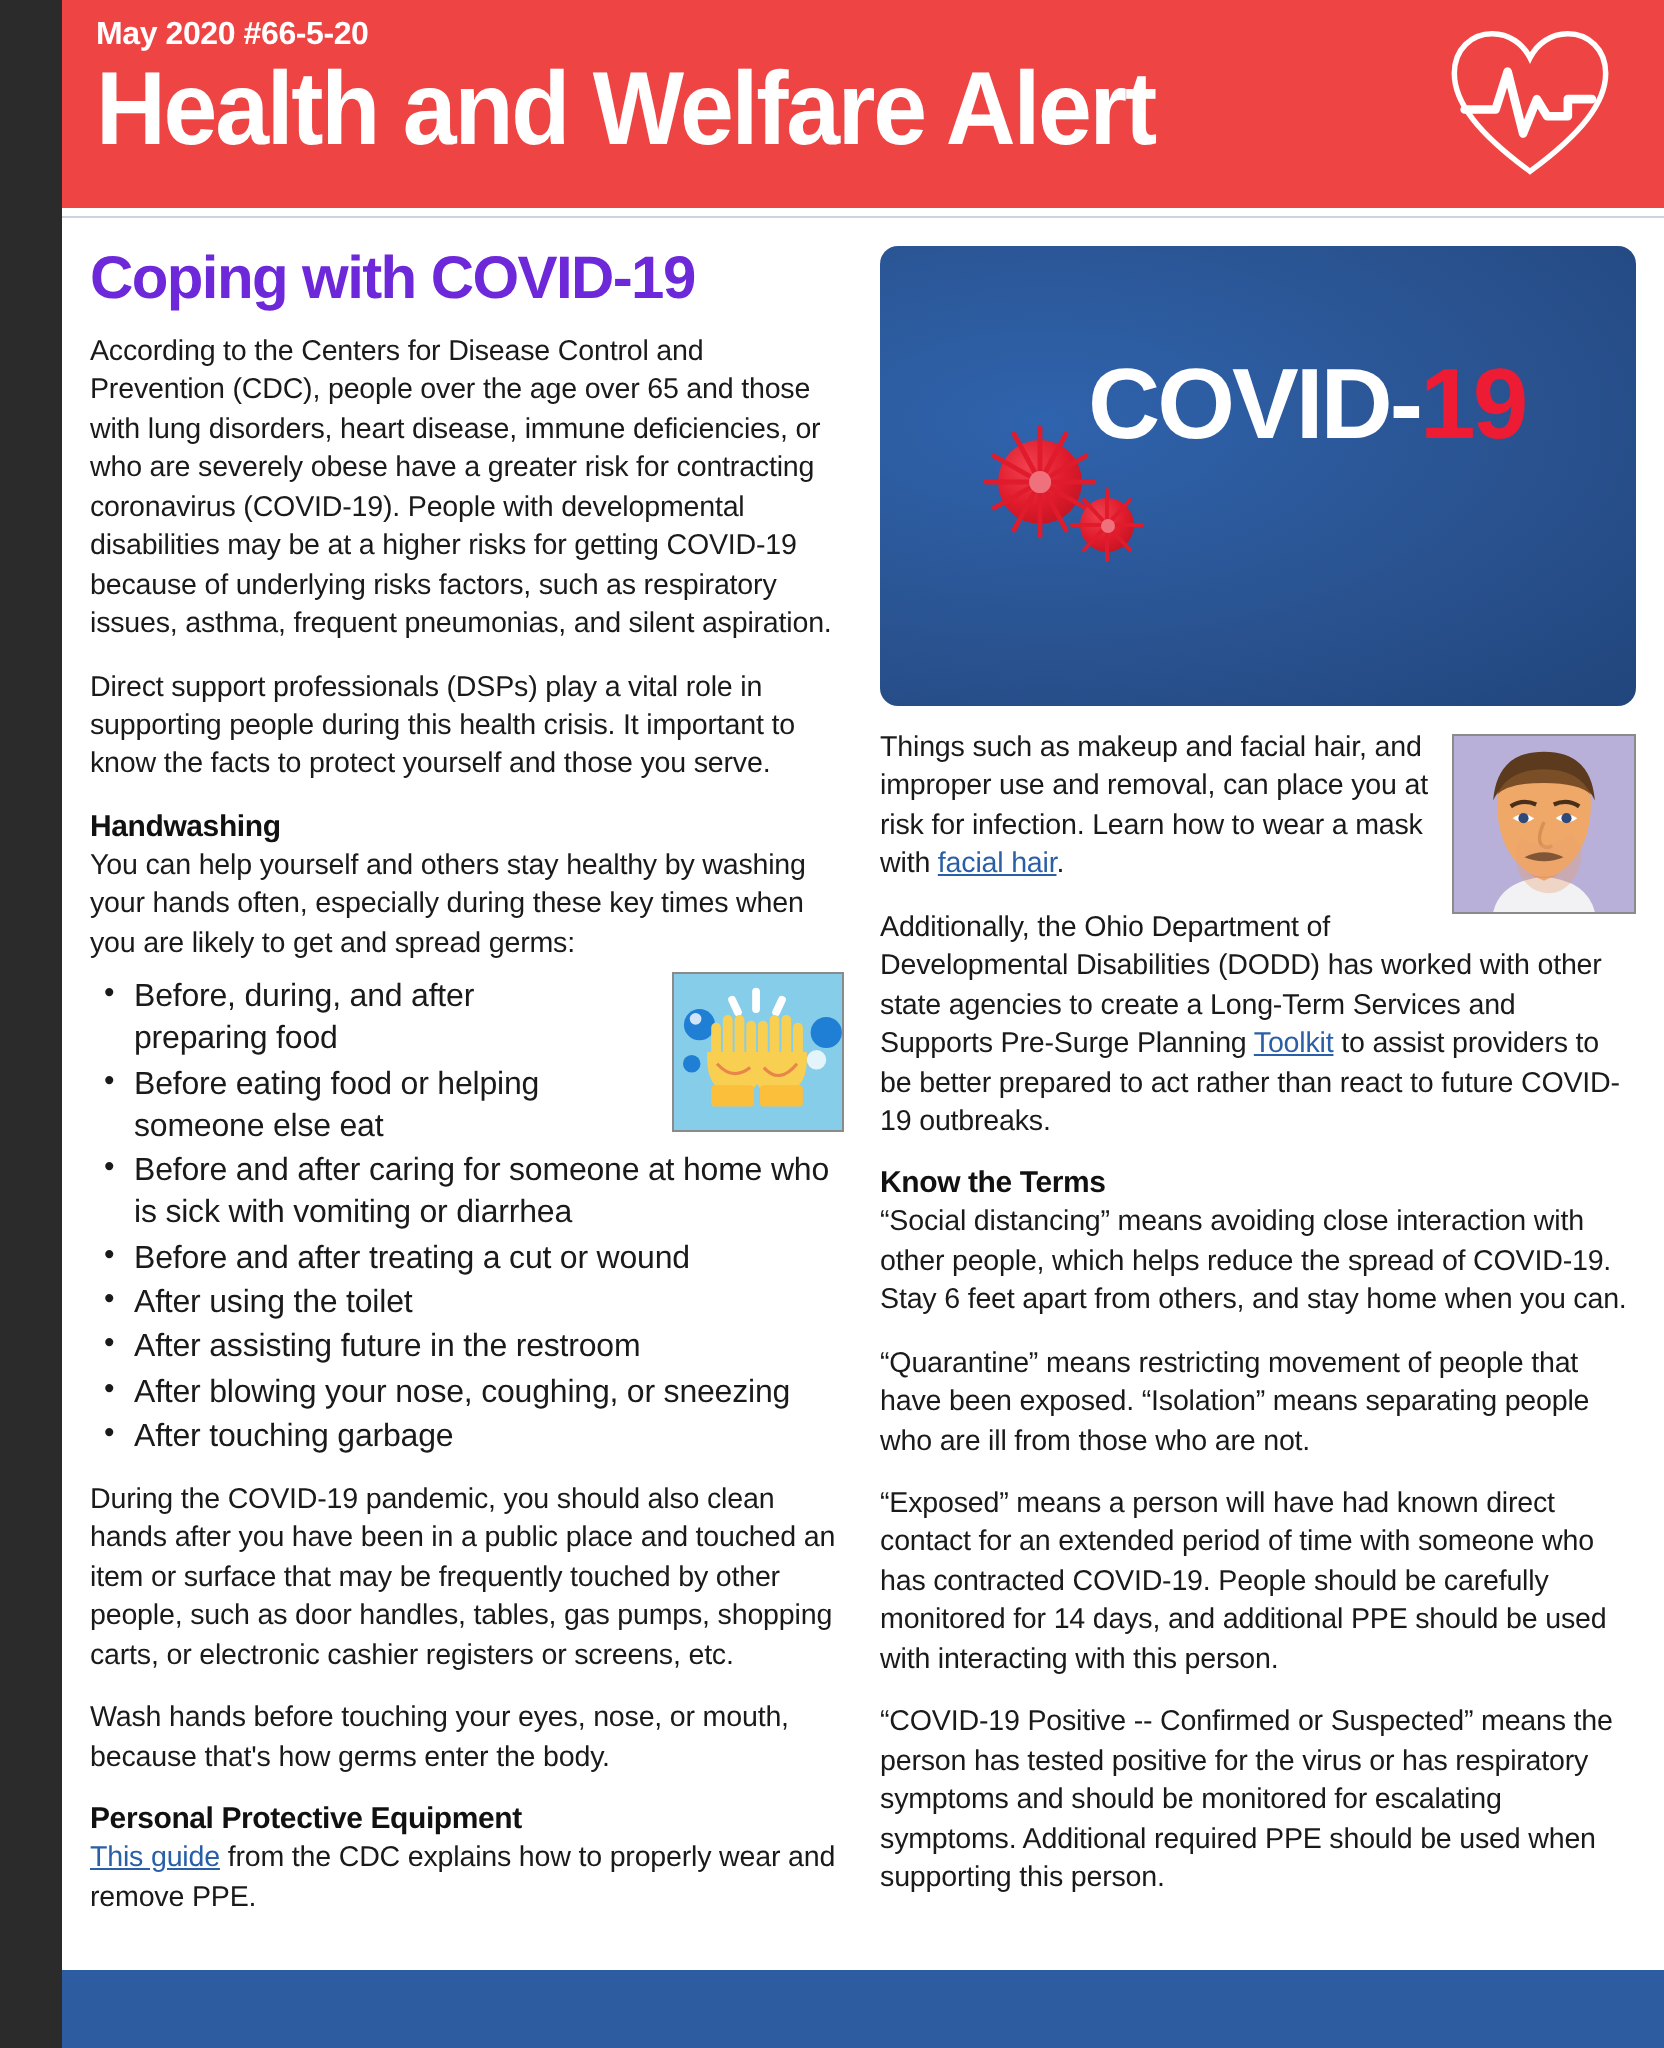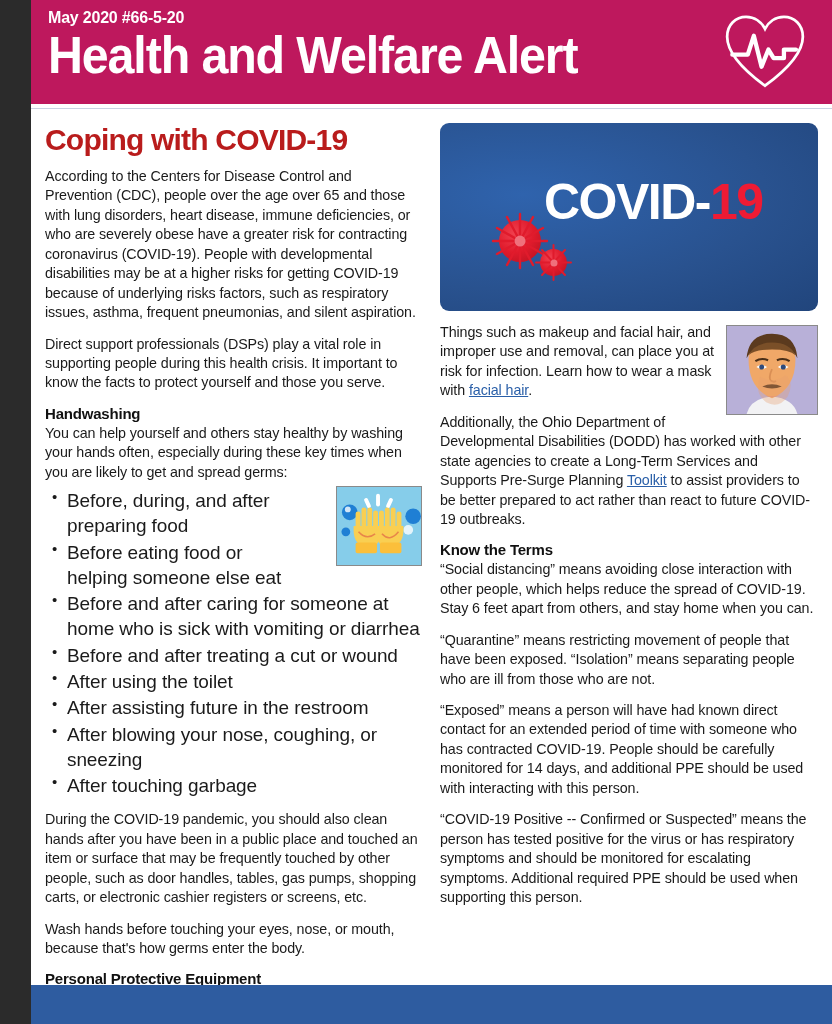--- a/index.html
+++ b/index.html
@@ -18,21 +18,21 @@
     position: absolute;
     left: 31px; top: 0;
     width: 801px; height: 1024px;
     background: #ffffff;
   }
 
   
   .header {
     position: relative;
     height: 104px;
-    background: #be185d;
+    background: #ef4444;
     padding: 9px 0 0 17px;
     overflow: hidden;
   }
   .issue-line {
     color: #ffffff;
     font-size: 16px;
     font-weight: bold;
     letter-spacing: -0.2px;
   }
   .masthead {
@@ -64,21 +64,21 @@
     gap: 18px;
     height: 880px;
   }
   .col-left  { width: 385px; }
   .col-right { width: 386px; }
 
   h1.section-title {
     font-size: 30px;
     font-weight: bold;
     letter-spacing: -0.8px;
-    color: #b91c1c;
+    color: #6d28d9;
     margin-bottom: 11px;
     line-height: 1.1;
   }
   h2.sub-title {
     font-size: 15px;
     font-weight: bold;
     color: #111111;
     margin: 12px 0 2px 0;
     letter-spacing: -0.2px;
   }
@@ -91,21 +91,21 @@
   }
   p.body-text.tight { margin-bottom: 0; }
   a.inline-link {
     color: #2a5fa8;
     text-decoration: underline;
     text-align: center;
   }
 
   ul.bullets {
     list-style: none;
-    font-size: 19px;
+    font-size: 16px;
     line-height: 1.33;
     color: #1a1a1a;
     margin: 6px 0 12px 0;
     letter-spacing: -0.1px;
   }
   ul.bullets li {
     position: relative;
     padding-left: 22px;
     margin-bottom: 1px;
   }
@@ -124,21 +124,21 @@
     margin: 4px 0 4px 10px;
     border: 1px solid #8a8a8a;
     background: #86cdea;
     position: relative;
     overflow: hidden;
   }
 
   
   .covid-banner {
     position: relative;
-    height: 188px;
+    height: 230px;
     border-radius: 9px;
     background: radial-gradient(ellipse at 22% 38%, #2f63ad 0%, #29528f 58%, #21457c 100%);
     overflow: hidden;
     margin-bottom: 12px;
   }
   .covid-word {
     position: absolute;
     left: 104px; top: 50px;
     font-size: 50px;
     font-weight: bold;

